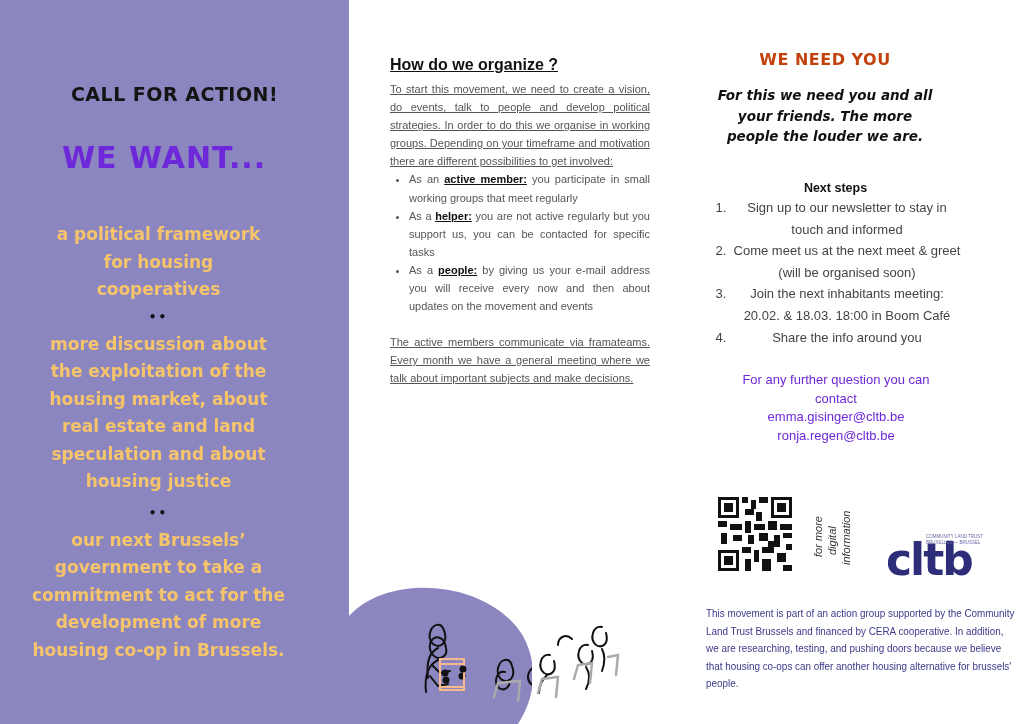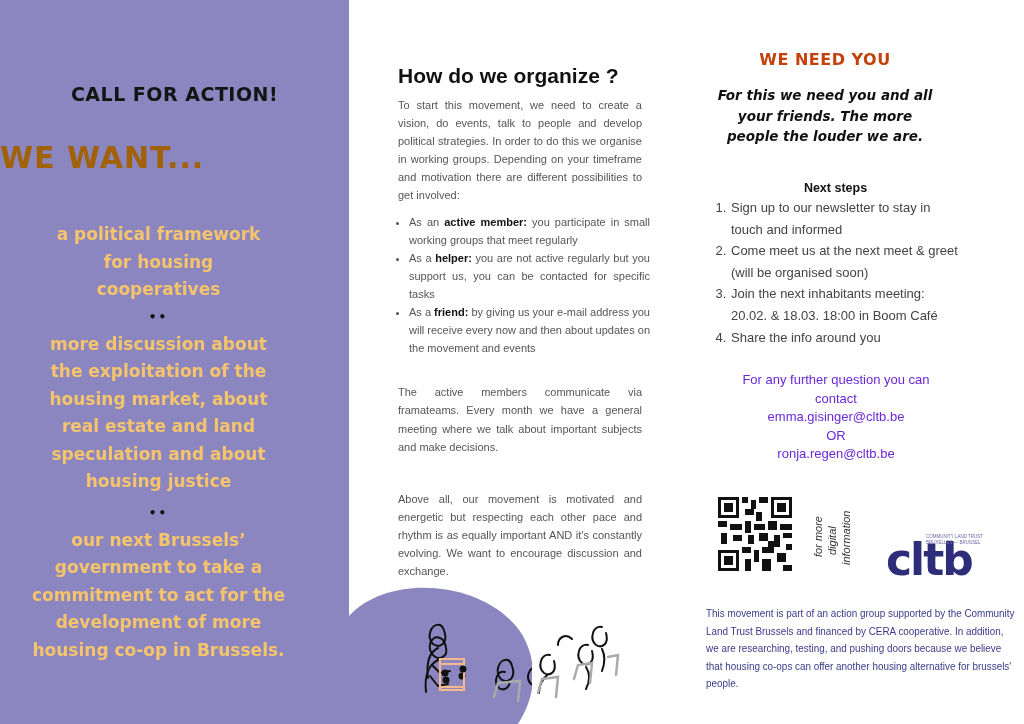--- a/index.html
+++ b/index.html
@@ -1,40 +1,40 @@
 <!DOCTYPE html>
 <html><head>
 <meta charset="utf-8">
 <style>
   html, body { margin:0; padding:0; }
   body { width:1024px; height:724px; position:relative; overflow:hidden; background:#ffffff; font-family:"DejaVu Sans", sans-serif; }
   .panel-left { position:absolute; left:0; top:0; width:349px; height:724px; background:#8c86c0; }
   .call { position:absolute; left:0; width:349px; top:83px; text-align:center; font-family:"DejaVu Sans", sans-serif; font-weight:900; font-size:19px; letter-spacing:0.5px; color:#141414; transform:scaleY(1.05); }
-  .want { position:absolute; left:0; width:328px; top:140px; text-align:left; font-family:"DejaVu Sans", sans-serif; font-weight:900; font-size:30px; letter-spacing:1px; color:#a16207; }
+  .want { position:absolute; left:0; width:328px; top:140px; text-align:center; font-family:"DejaVu Sans", sans-serif; font-weight:900; font-size:30px; letter-spacing:1px; color:#6d28d9; }
   .demands { position:absolute; left:0; width:317px; top:221px; text-align:center; color:#f5c46b; font-family:"DejaVu Sans", sans-serif; font-weight:bold; font-size:17px; line-height:27.5px; }
   .demands .sep { color:#111; font-size:12px; line-height:27px; letter-spacing:2px; }
   .demands .item { padding:0 30px; }
 
   .blob { position:absolute; left:300px; top:576px; width:232px; height:190px; }
 
   .mid { position:absolute; left:390px; top:56px; width:260px; }
-  .mid h2 { margin:8px; font-family:"Liberation Sans", sans-serif; font-weight:bold; font-size:21px; color:#111; }
+  .mid h2 { margin:0; font-family:"Liberation Sans", sans-serif; font-weight:bold; font-size:16px; color:#111;text-decoration:underline; }
   .mid .body { margin-top:6px; font-family:"Liberation Sans", sans-serif; font-size:11px; line-height:18.1px; color:#555; text-align:justify; }
   .mid ul { margin:0; padding-left:19px; }
   .mid li { text-align:justify; }
-  .mid b { color:#111; }
-  .mid p { margin:8px; }
+  .mid b { color:#111;text-decoration:underline; }
+  .mid p { margin:0;text-decoration:underline; }
   .mid .gap { height:18px; }
 
   .right { position:absolute; left:700px; top:50px; width:250px; text-align:center; }
   .need-title { font-family:"DejaVu Sans", sans-serif; font-weight:900; font-size:16px; color:#c2410c; letter-spacing:0.5px; }
   .need-sub { margin-top:7px; font-family:"DejaVu Sans", sans-serif; font-style:italic; font-weight:bold; font-size:13.5px; line-height:20.5px; color:#111; }
   .steps { position:absolute; left:718px; top:181px; width:245px; font-family:"Liberation Sans", sans-serif; font-size:13px; color:#444; }
   .steps .h { text-align:center; font-weight:bold; color:#111; font-size:12.5px; margin-left:-10px; }
-  .steps ol { margin:2px 0 0 0; padding-left:12px; line-height:21.6px; }
+  .steps ol { margin:2px 0 0 0; padding-left:12px; line-height:21.6px;text-align:center; }
   .steps li { padding-left:1px; }
   .contact { position:absolute; left:700px; top:371px; width:272px; text-align:center; font-family:"Liberation Sans", sans-serif; font-size:13px; line-height:18.5px; color:#6d28d9; }
   .qr { position:absolute; left:718px; top:497px; width:74px; height:74px; }
   .qr-label { position:absolute; left:808px; top:499px; width:48px; height:70px; }
   .qr-label span { position:absolute; display:block; transform-origin:left top; transform:rotate(-90deg); font-family:"Liberation Sans", sans-serif; font-style:italic; font-size:11px; color:#333; white-space:nowrap; }
   .logo { position:absolute; left:886px; top:530px; width:120px; height:70px; }
   .footer { position:absolute; left:706px; top:605px; width:310px; font-family:"Liberation Sans", sans-serif; font-size:11.5px; line-height:17.6px; color:#3b3a8a; transform:scaleX(0.86); transform-origin:left top; width:360px; }
 </style>
 </head>
 <body>
@@ -95,26 +95,25 @@
   <circle cx="53" cy="54" r="3.5" fill="#111"></circle>
 </svg>
 
 <div class="mid">
   <h2>How do we organize ?</h2>
   <div class="body">
     <p>To start this movement, we need to create a vision, do events, talk to people and develop political strategies. In order to do this we organise in working groups. Depending on your timeframe and motivation there are different possibilities to get involved:</p>
     <ul>
       <li><span>As an </span><b>active member:</b><span> you participate in small working groups that meet regularly</span></li>
       <li><span>As a </span><b>helper:</b><span> you are not active regularly but you support us, you can be contacted for specific tasks</span></li>
-      <li><span>As a </span><b>friend:</b><span> by giving us your e-mail address you will receive every now and then about updates on the movement and events</span></li>
+      <li><span>As a </span><b>people:</b><span> by giving us your e-mail address you will receive every now and then about updates on the movement and events</span></li>
     </ul>
     <div class="gap"></div>
     <p>The active members communicate via framateams. Every month we have a general meeting where we talk about important subjects and make decisions.</p>
     <div class="gap"></div>
-    <p>Above all, our movement is motivated and energetic but respecting each other pace and rhythm is as equally important AND it's constantly evolving. We want to encourage discussion and exchange.</p>
   </div>
 </div>
 
 <div class="right">
   <div class="need-title">WE NEED YOU</div>
   <div class="need-sub" style="padding:0 10px;margin-top:16px;">For this we need you and all your friends. The more people the louder we are.</div>
 </div>
 
 <div class="steps">
   <div class="h">Next steps</div>
@@ -122,21 +121,20 @@
     <li>Sign up to our newsletter to stay in touch and informed</li>
     <li>Come meet us at the next meet &amp; greet (will be organised soon)</li>
     <li>Join the next inhabitants meeting: 20.02. &amp; 18.03. 18:00 in Boom Café</li>
     <li>Share the info around you</li>
   </ol>
 </div>
 
 <div class="contact">
   <div style="padding:0 30px;">For any further question you can contact</div>
   <div>emma.gisinger@cltb.be</div>
-  <div>OR</div>
   <div>ronja.regen@cltb.be</div>
 </div>
 
 <svg class="qr" viewBox="0 0 25 25" shape-rendering="crispEdges">
   <rect width="25" height="25" fill="#fff"></rect>
   <g fill="#111">
     <rect x="0" y="0" width="7" height="7"></rect>
       <rect x="1" y="1" width="5" height="5" fill="#fff"></rect>
       <rect x="2" y="2" width="3" height="3"></rect>
     <rect x="18" y="0" width="7" height="7"></rect>

